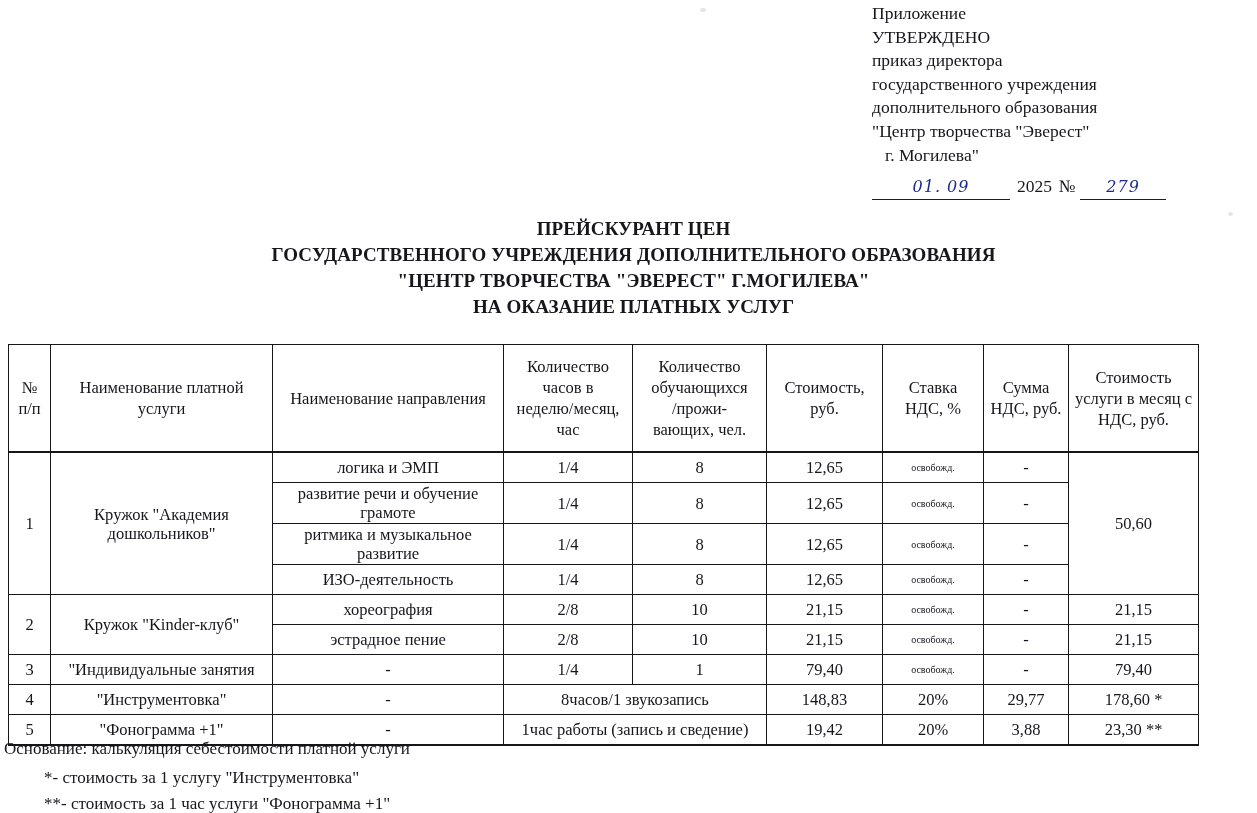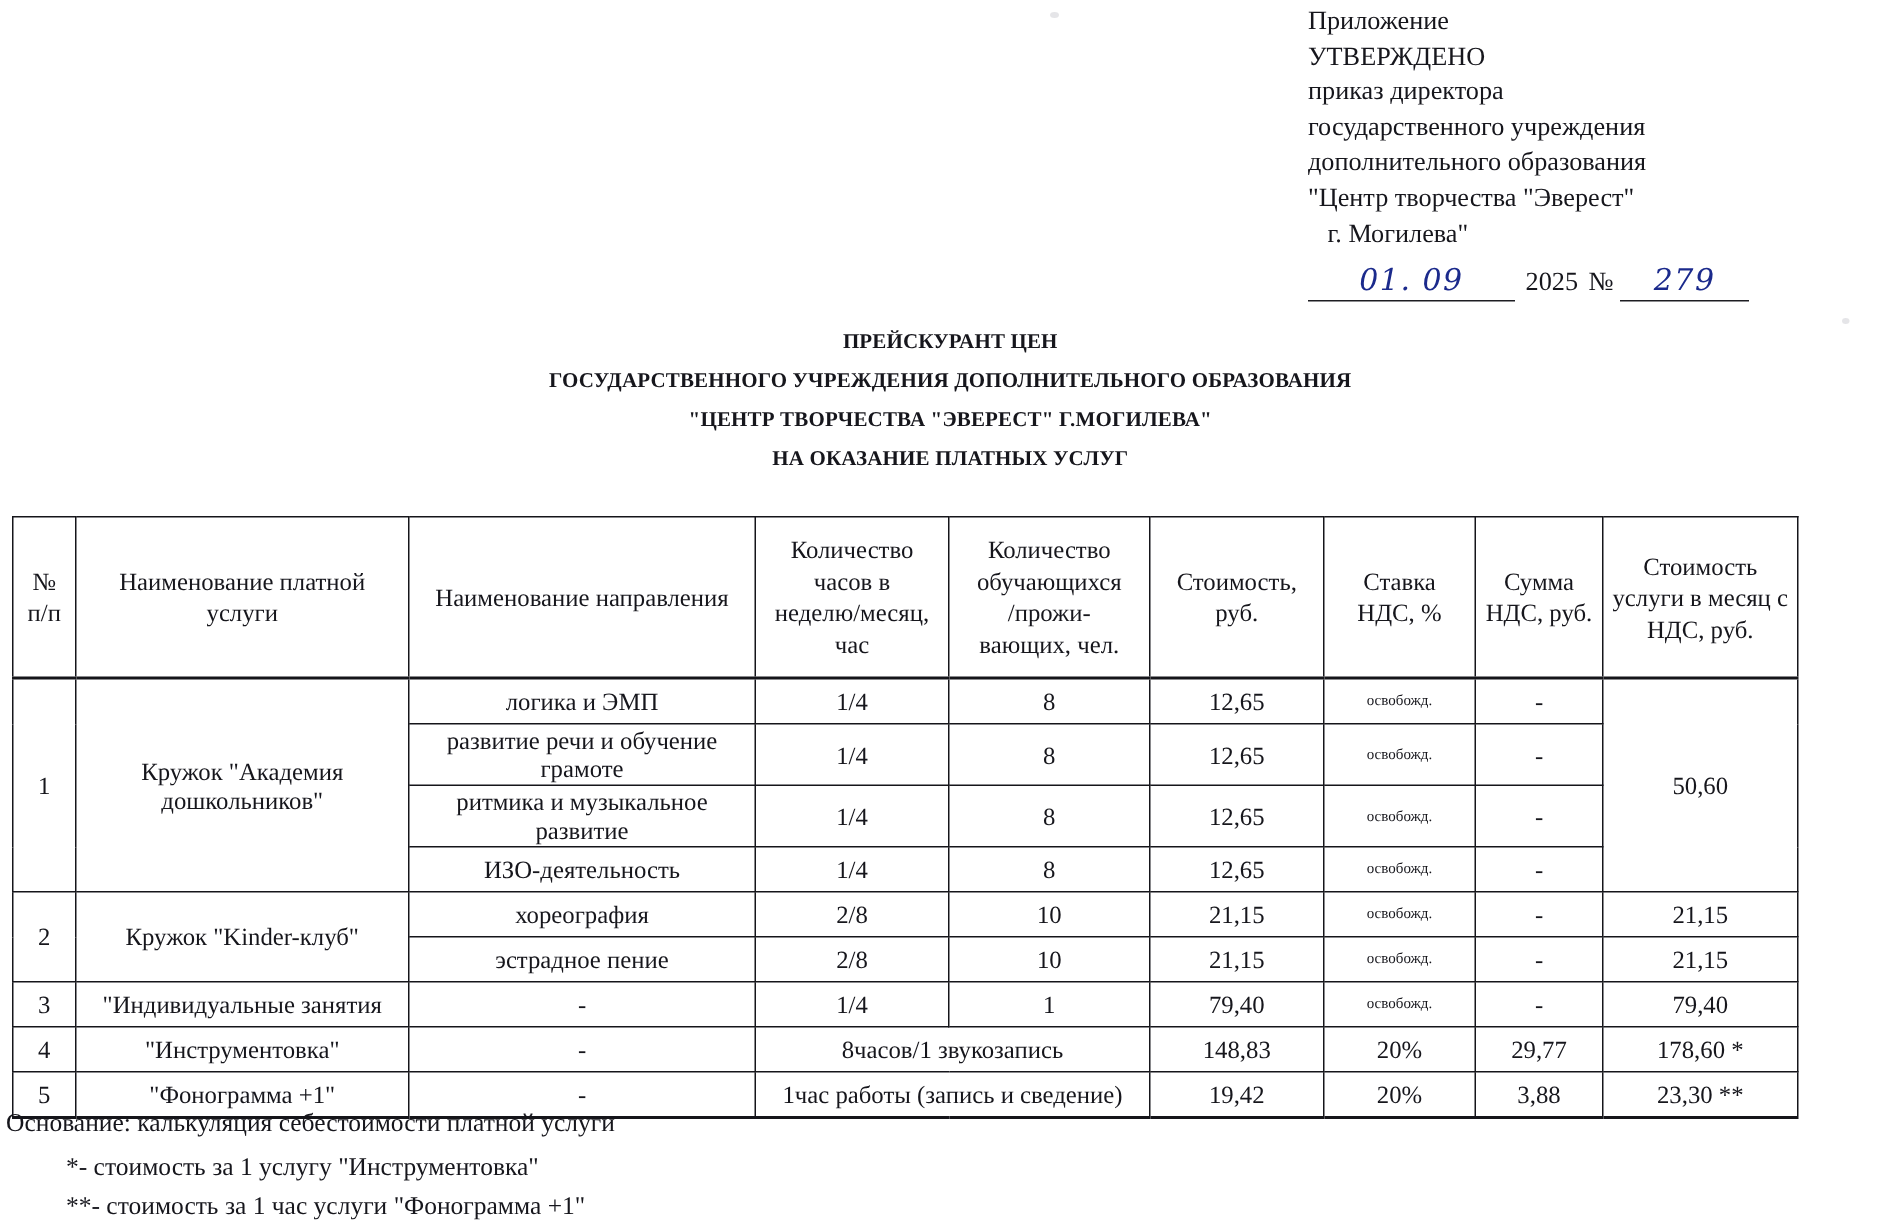--- a/index.html
+++ b/index.html
@@ -31,41 +31,41 @@
   .date-line {
     position: relative;
     margin-top: 8px;
     height: 30px;
     white-space: nowrap;
   }
   .hand {
     font-family: "DejaVu Serif", serif;
     font-style: italic;
     color: #1b2a8c;
-    font-size: 20px;
+    font-size: 16px;
     letter-spacing: 1px;
   }
   .ul-short {
     display: inline-block;
     border-bottom: 1.6px solid #1d1d22;
     text-align: center;
     vertical-align: baseline;
   }
   .ul-date { width: 138px; }
   .ul-num  { width: 86px; }
   .yr { padding: 0 7px; }
 
   
   .title-block {
     position: absolute;
     left: 0;
     top: 216px;
     width: 1257px;
     text-align: center;
-    font-size: 14px;
+    font-size: 19px;
     line-height: 26px;
     font-weight: bold;
     letter-spacing: 0.1px;
   }
   .title-block .t1 { margin-left: 10px; }
   .title-block .t2,
   .title-block .t3,
   .title-block .t4 { margin-left: 10px; }
 
   

